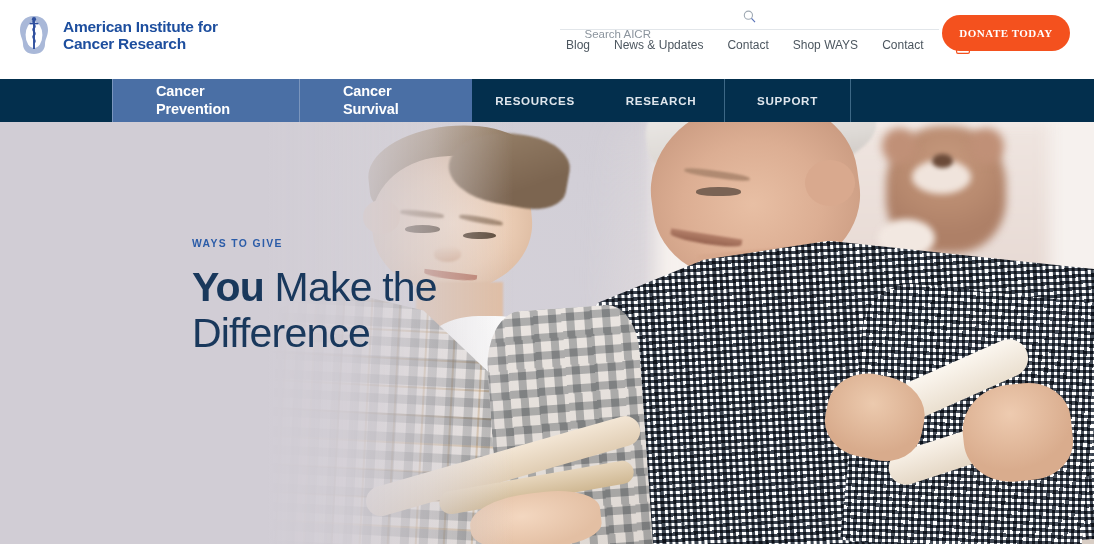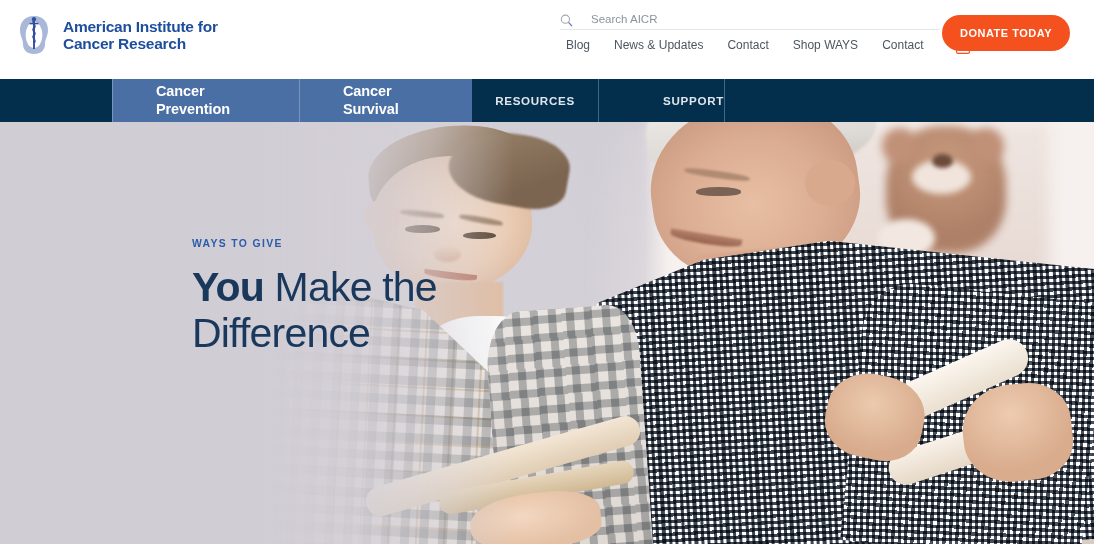--- a/index.html
+++ b/index.html
@@ -63,21 +63,22 @@
 
   .search-row {
     position: absolute;
     left: 0;
     top: 8px;
     width: 379px;
     height: 22px;
     border-bottom: 1px solid #e2e6ea;
     display: flex;
     align-items: center;
-    gap: 18px;
+    gap: 7px;
+    flex-direction: column;
   }
 
   .search-icon {
     width: 13px;
     height: 13px;
     flex: 0 0 auto;
     position: relative;
     top: 1px;
   }
 
@@ -132,21 +133,21 @@
   .donate-today {
     position: absolute;
     right: 24px;
     top: 15px;
     width: 128px;
     height: 36px;
     background: #f4511e;
     border: 0;
     border-radius: 18px;
     color: #ffffff;
-    font-family: Liberation Sans, sans-serif;
+    font-family: Liberation Serif, serif;
     font-size: 11px;
     font-weight: bold;
     letter-spacing: 0.5px;
     cursor: pointer;
   }
 
   
   .mainnav {
     position: relative;
     height: 43px;
@@ -189,21 +190,20 @@
   }
 
   .nav-tab.impact    { width: 118px; }
   .nav-tab.resources { width: 126px; }
   .nav-tab.research  { width: 126px; }
 
   .nav-tab.active {
     width: 127px;
     border-left: 1px solid #3d6886;
     border-right: 1px solid #3d6886;
-    justify-content: flex-end;
   }
 
   .nav-tail { flex: 1 1 auto; }
 
   
   .hero {
     position: relative;
     height: 422px;
     overflow: hidden;
     background: #cfccd4;
@@ -562,20 +562,23 @@
       <span>Cancer
 Prevention</span>
     </div>
     <div class="nav-tab featured survival">
       <span>Cancer
 Survival</span>
     </div>
 
     <div class="nav-tab plain resources">
       <span>RESOURCES</span>
+    </div>
+    <div class="nav-tab plain research">
+      <span>RESEARCH</span>
     </div>
     <div class="nav-tab plain active">
       <span>SUPPORT</span>
     </div>
 
     <div class="nav-tail"></div>
   </nav>
 
   <section class="hero">
 

